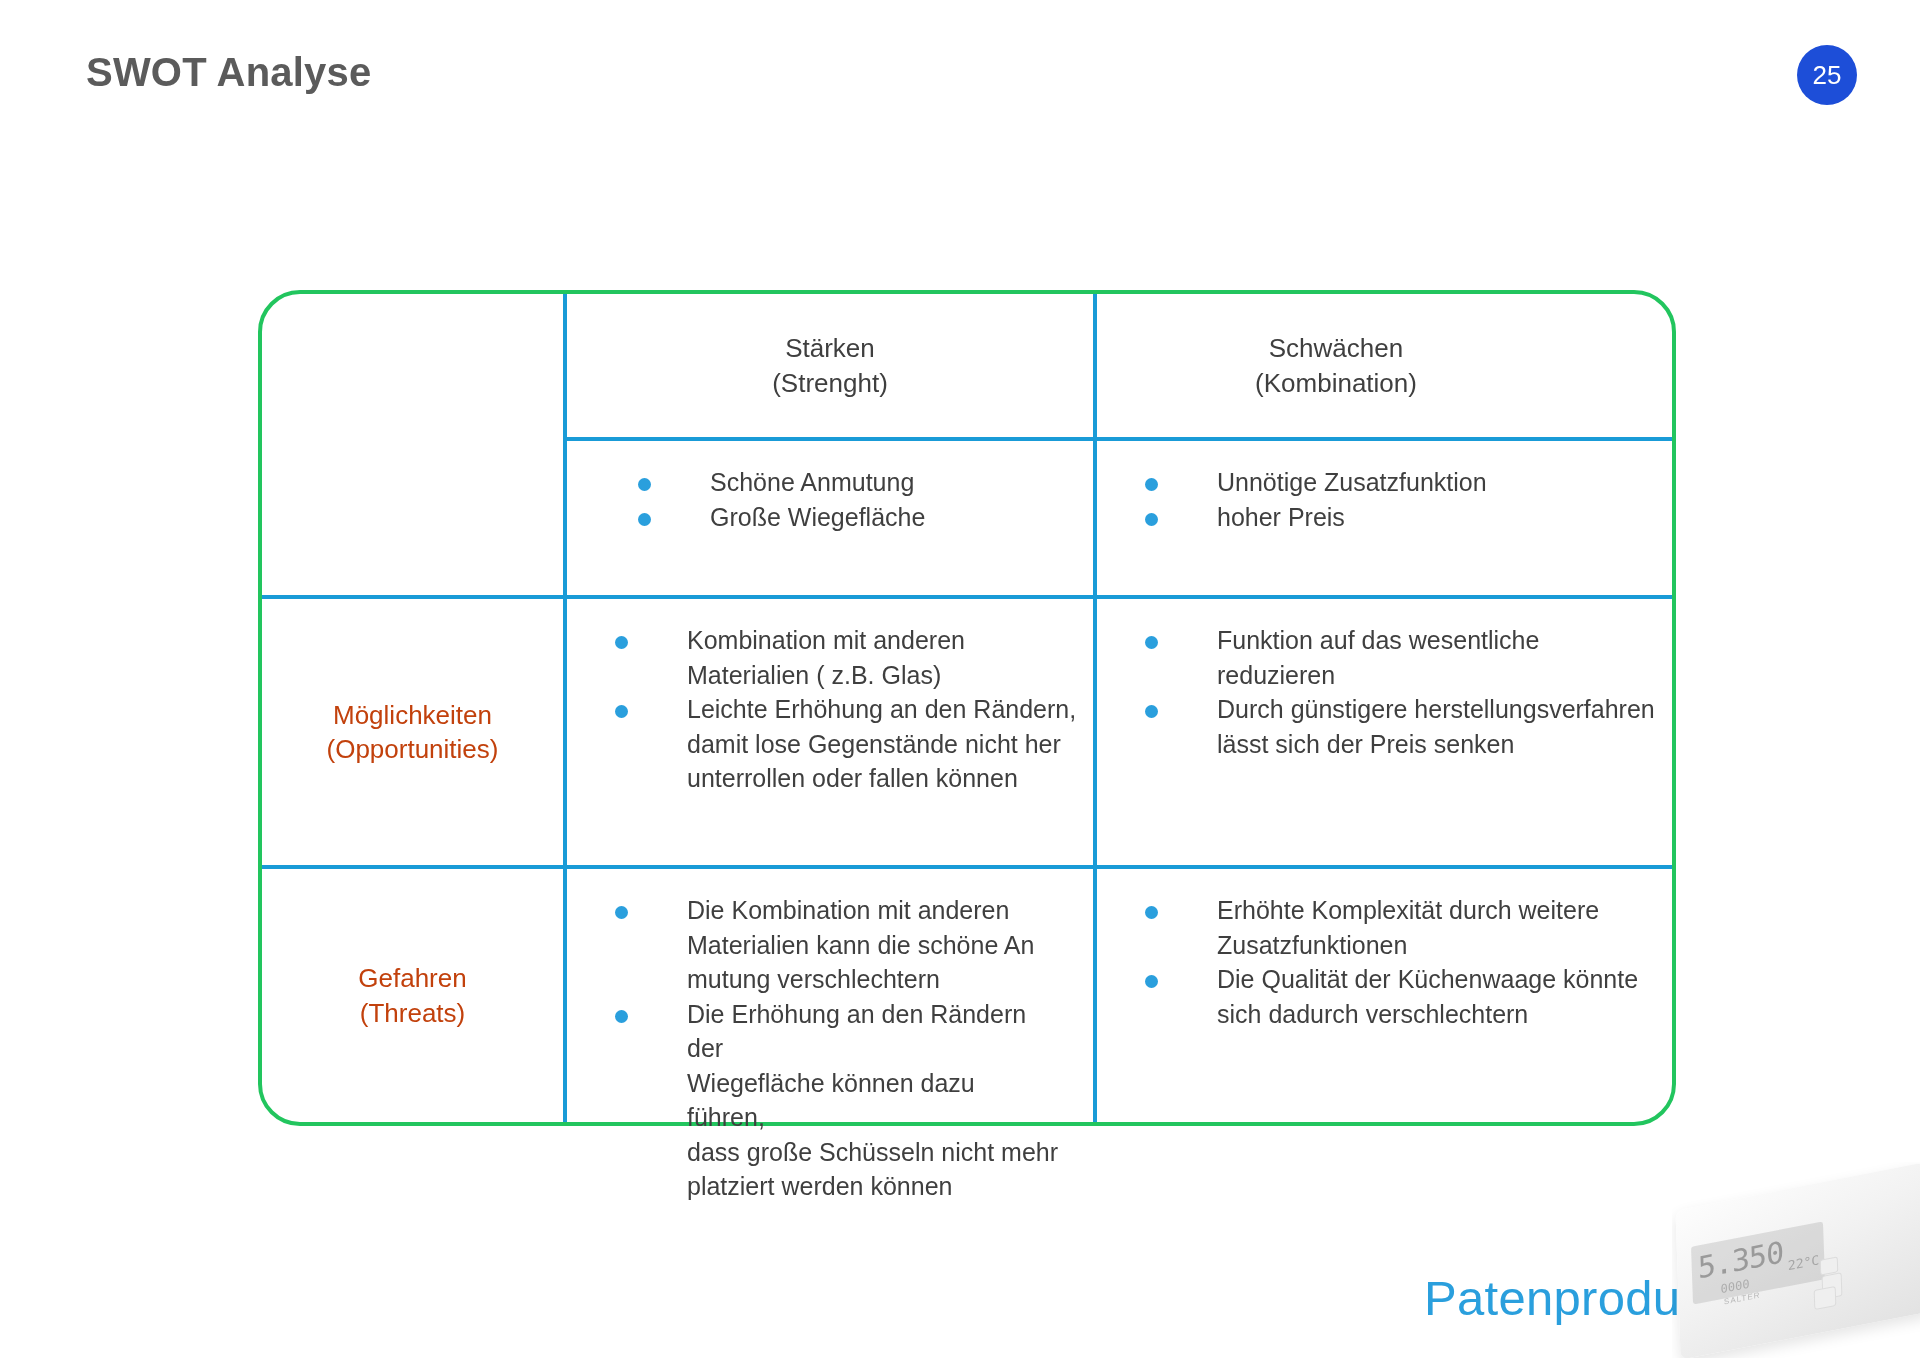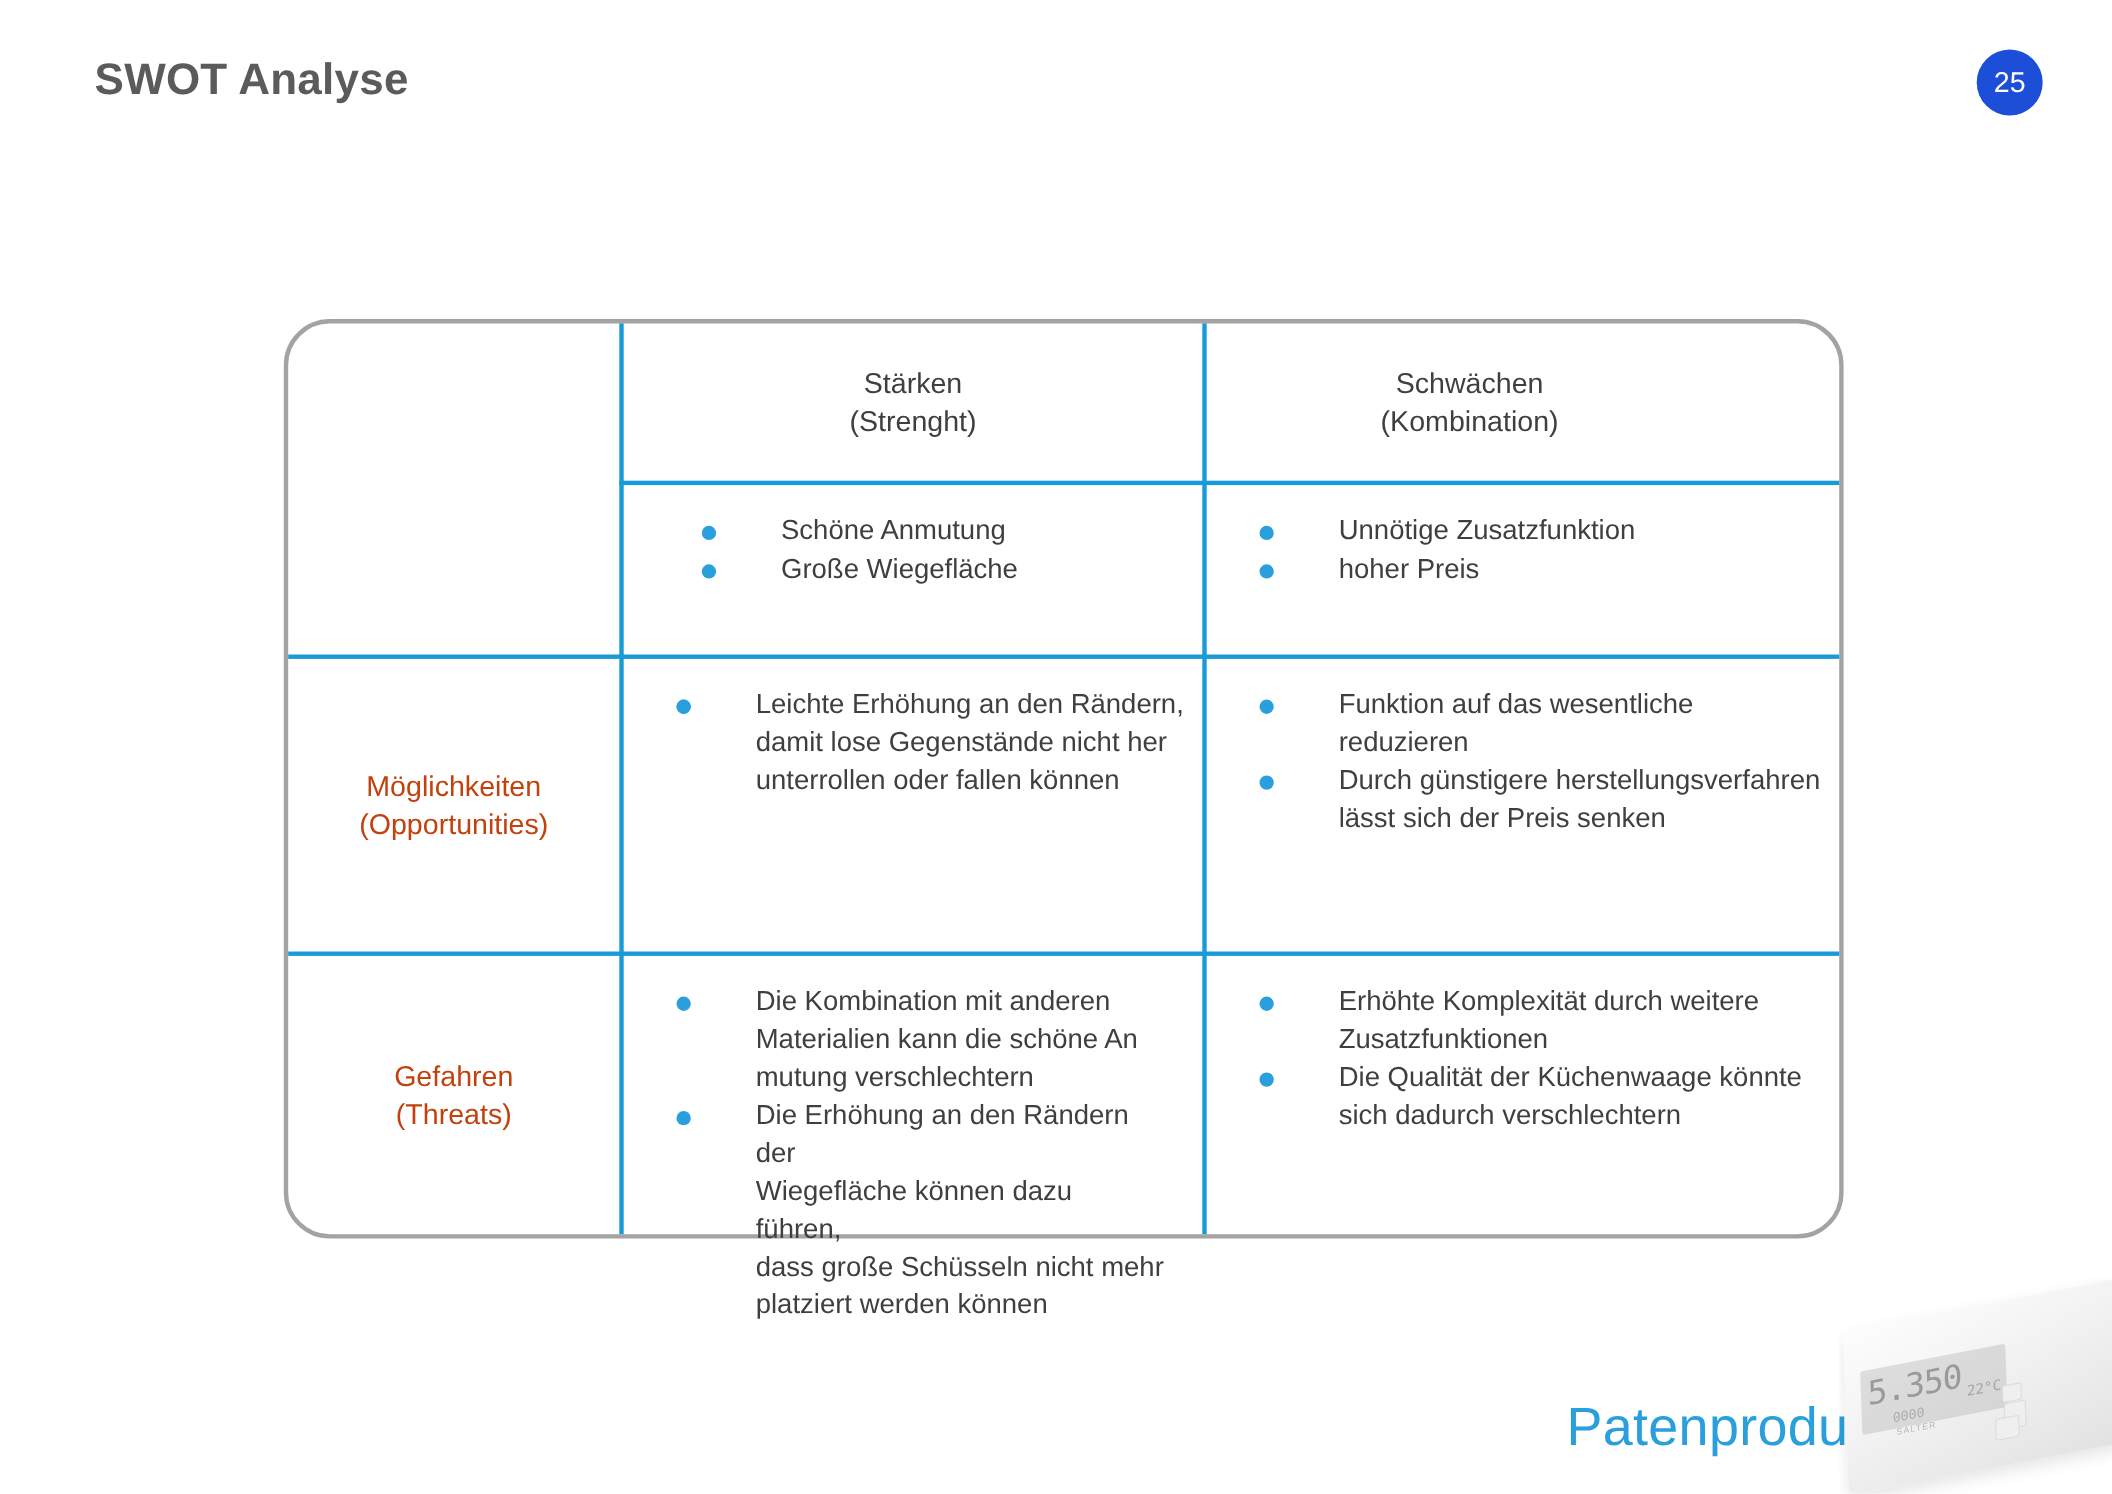--- a/index.html
+++ b/index.html
@@ -45,21 +45,21 @@
     line-height: 1;
   }
 
   
   #swot-matrix {
     position: absolute;
     left: 258px;
     top: 290px;
     width: 1418px;
     height: 836px;
-    border: 4px solid #a3a3a3;
+    border: 4px solid #22c55e;
     border-radius: 42px;
     box-sizing: border-box;
   }
 
   
   .col-divider {
     position: absolute;
     top: 0;
     width: 4px;
     background: #199bd7;
@@ -306,20 +306,22 @@
     <div class="rtext">
       <div>Möglichkeiten</div>
       <div>(Opportunities)</div>
     </div>
   </div>
 
   <div class="cell cell-list" style="left:305px;top:305px; width:526px; height:266px;">
     <ul class="bullets">
       <li>
         <span class="dot"></span>
+        <span class="btxt">Kombination mit anderen
+Materialien ( z.B. Glas)</span>
       </li>
       <li>
         <span class="dot"></span>
         <span class="btxt">Leichte Erhöhung an den Rändern,
 damit lose Gegenstände nicht her
 unterrollen oder fallen können</span>
       </li>
     </ul>
   </div>
 

